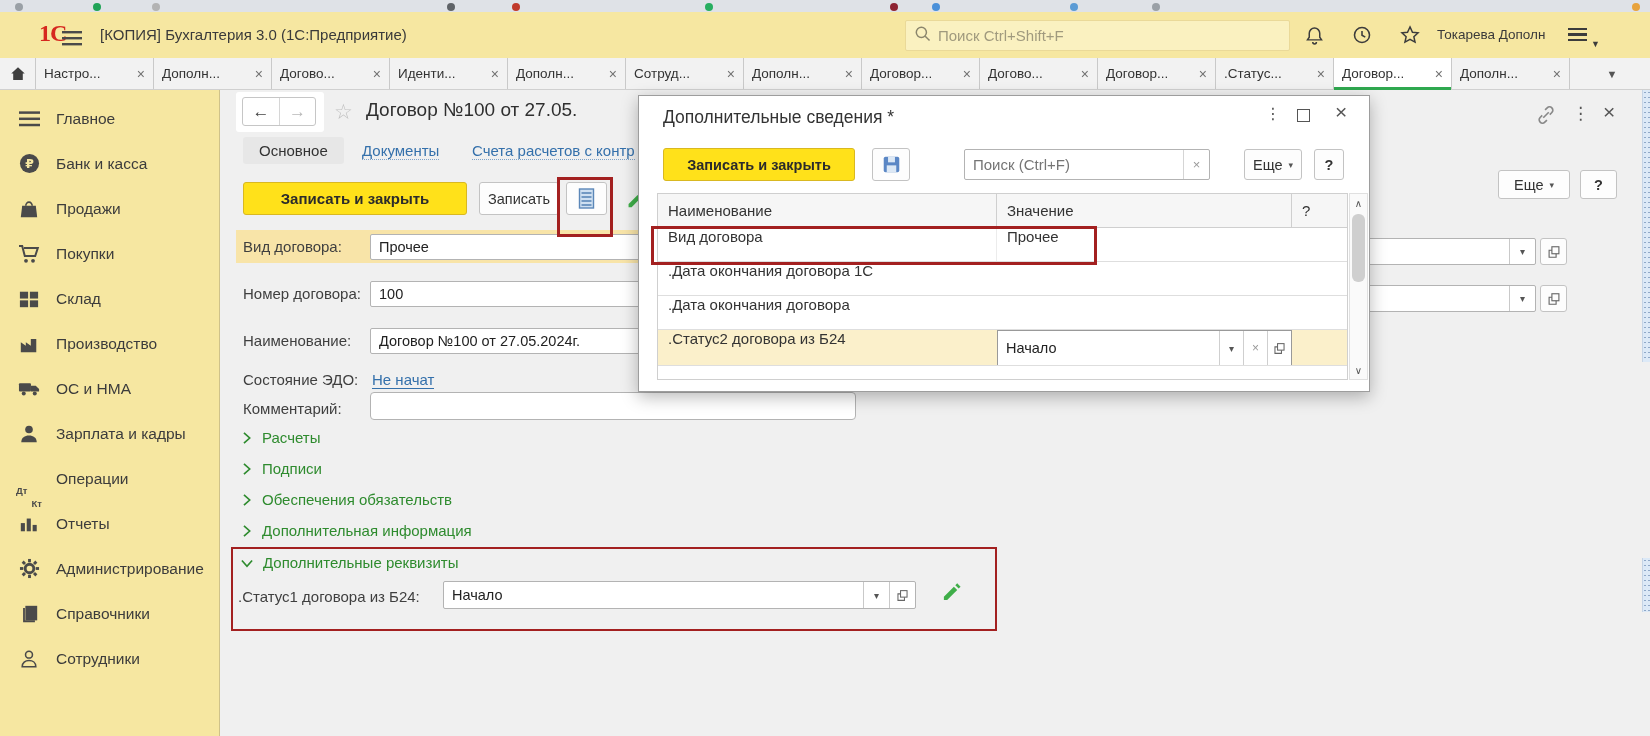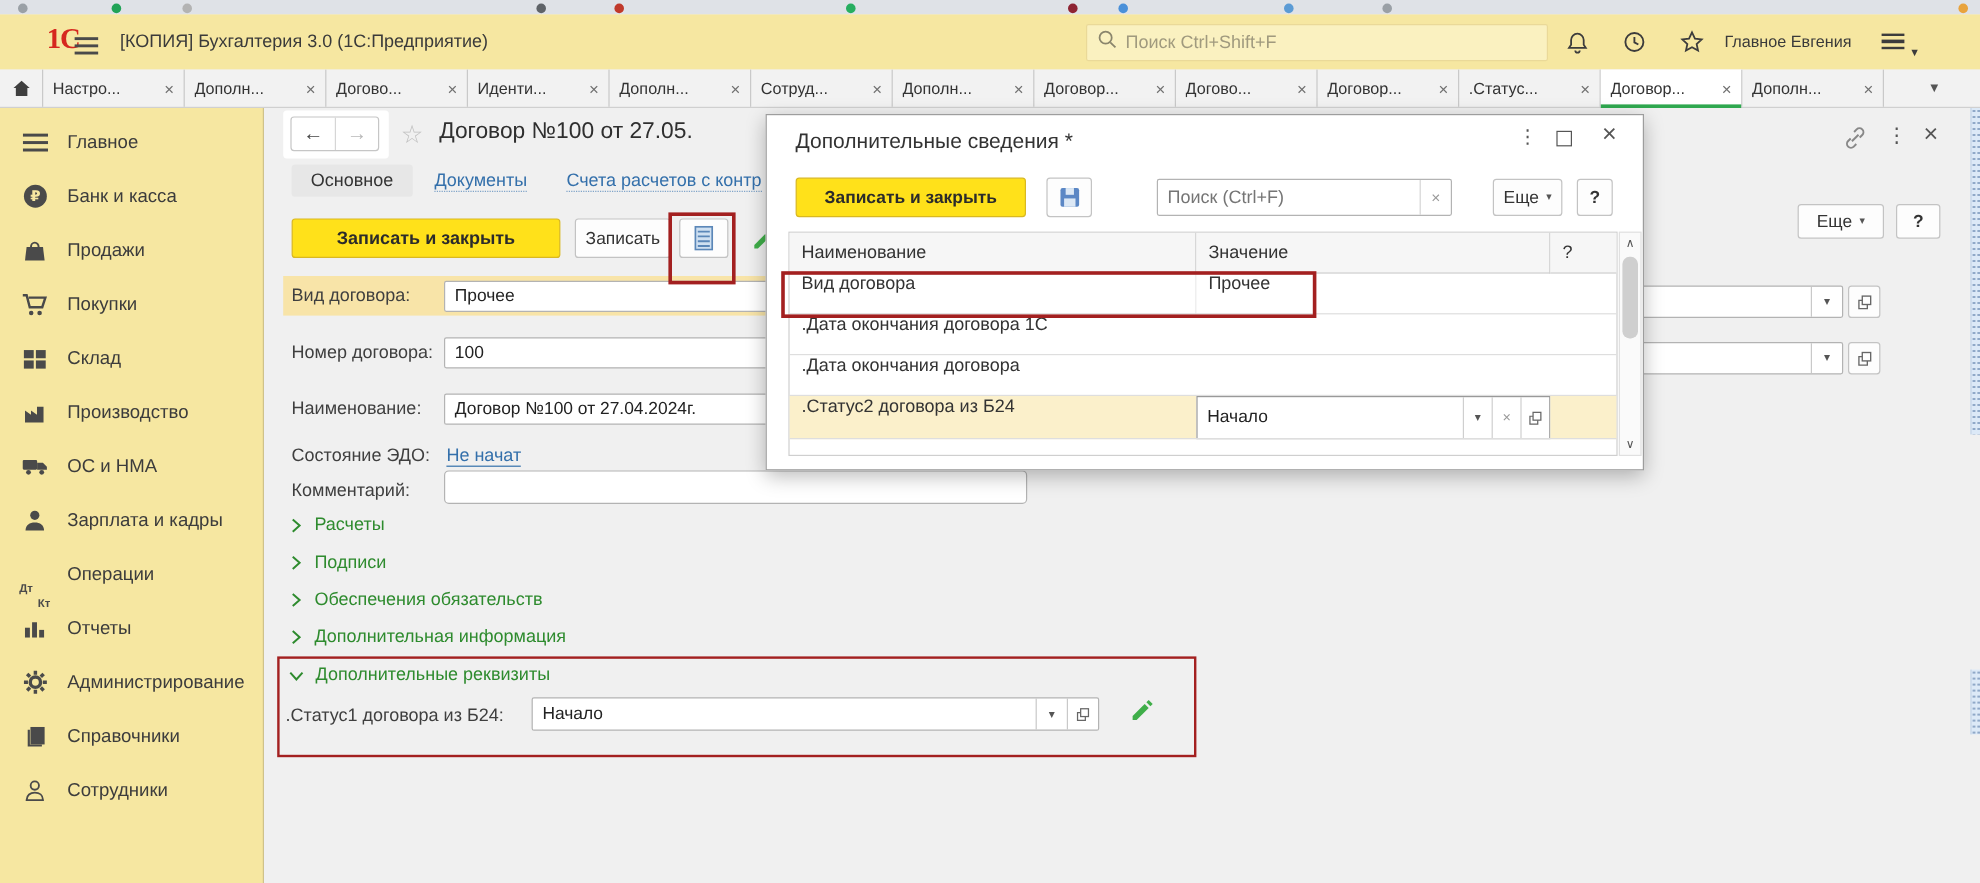--- a/index.html
+++ b/index.html
@@ -114,21 +114,21 @@
       <svg width="22" height="22" viewBox="0 0 24 24">
           <circle cx="12" cy="12" r="8.2" fill="none" stroke="#3c3c3c" stroke-width="1.7"></circle>
           <path d="M12 7.5v4.8l3.6 2" fill="none" stroke="#3c3c3c" stroke-width="1.7"></path>
         </svg>
     </span>
     <span class="hicon" style="left:1396px">
       <svg width="22" height="22" viewBox="0 0 24 24">
           <path d="M12 3.2l2.7 5.8 6.1.7-4.6 4.1 1.3 6L12 16.7 6.5 19.8l1.3-6L3.2 9.7l6.1-.7z" fill="none" stroke="#3c3c3c" stroke-width="1.6"></path>
         </svg>
     </span>
-    <span class="username">Главное Евгения</span>
+    <span class="username">Токарева Дополн</span>
     <span class="svcmenu">
       <i></i>
         <i></i>
         <i></i>
       <span class="crt">▼</span>
     </span>
   </div>
 
   <div class="tabbar">
     <div class="hometab">
@@ -387,21 +387,21 @@
       <span class="txt">Прочее</span>
     </div>
 
   <span class="flabel" style="left:243px;top:285px;">Номер договора:</span>
   <div class="abs input" style="left:370px;top:281px;width:510px;height:26px;">
       <span class="txt">100</span>
     </div>
 
   <span class="flabel" style="left:243px;top:332px;">Наименование:</span>
   <div class="abs input" style="left:370px;top:328px;width:510px;height:26px;">
-      <span class="txt">Договор №100 от 27.04.2024г.</span>
+      <span class="txt">Договор №100 от 27.05.2024г.</span>
     </div>
 
   <span class="flabel" style="left:243px;top:371px;">Состояние ЭДО:</span>
   <span class="abs glink" style="left:372px;top:371px;border-bottom:1px solid #3470ab;">Не начат</span>
 
   <span class="flabel" style="left:243px;top:400px;">Комментарий:</span>
   <div class="abs input" style="left:370px;top:392px;width:486px;height:28px;border-radius:4px;">
       <span class="txt"></span>
     </div>
 

